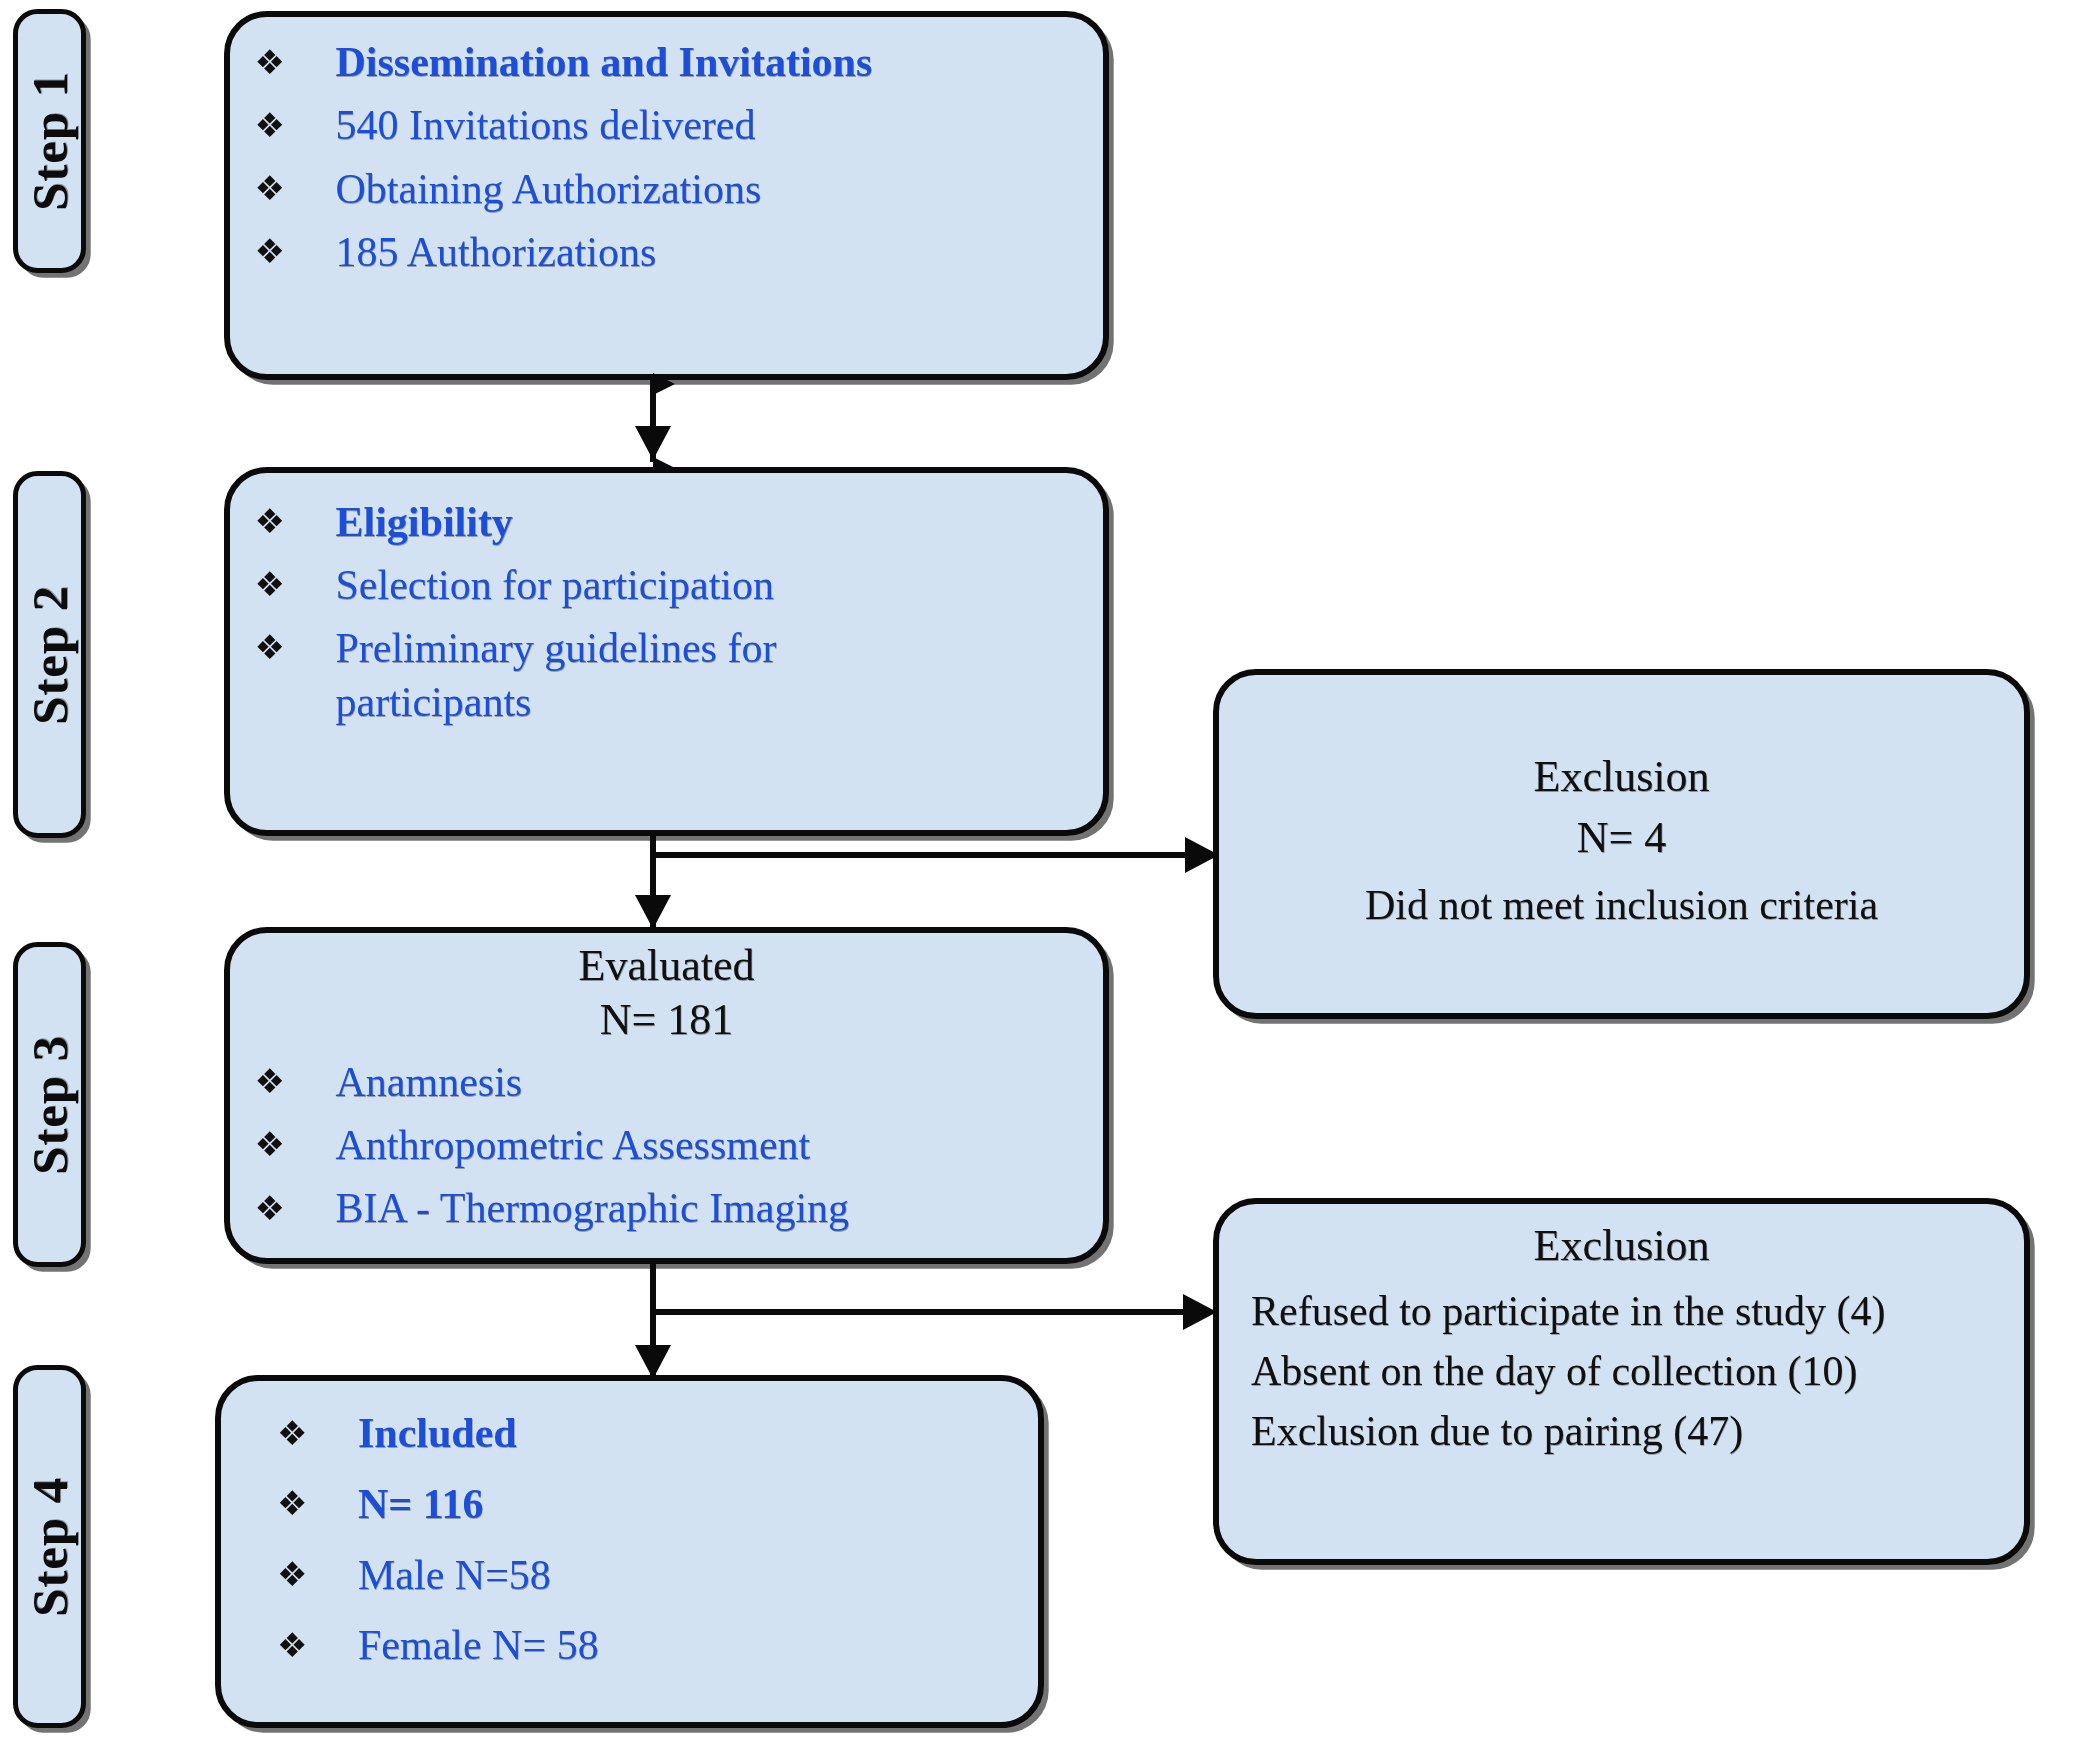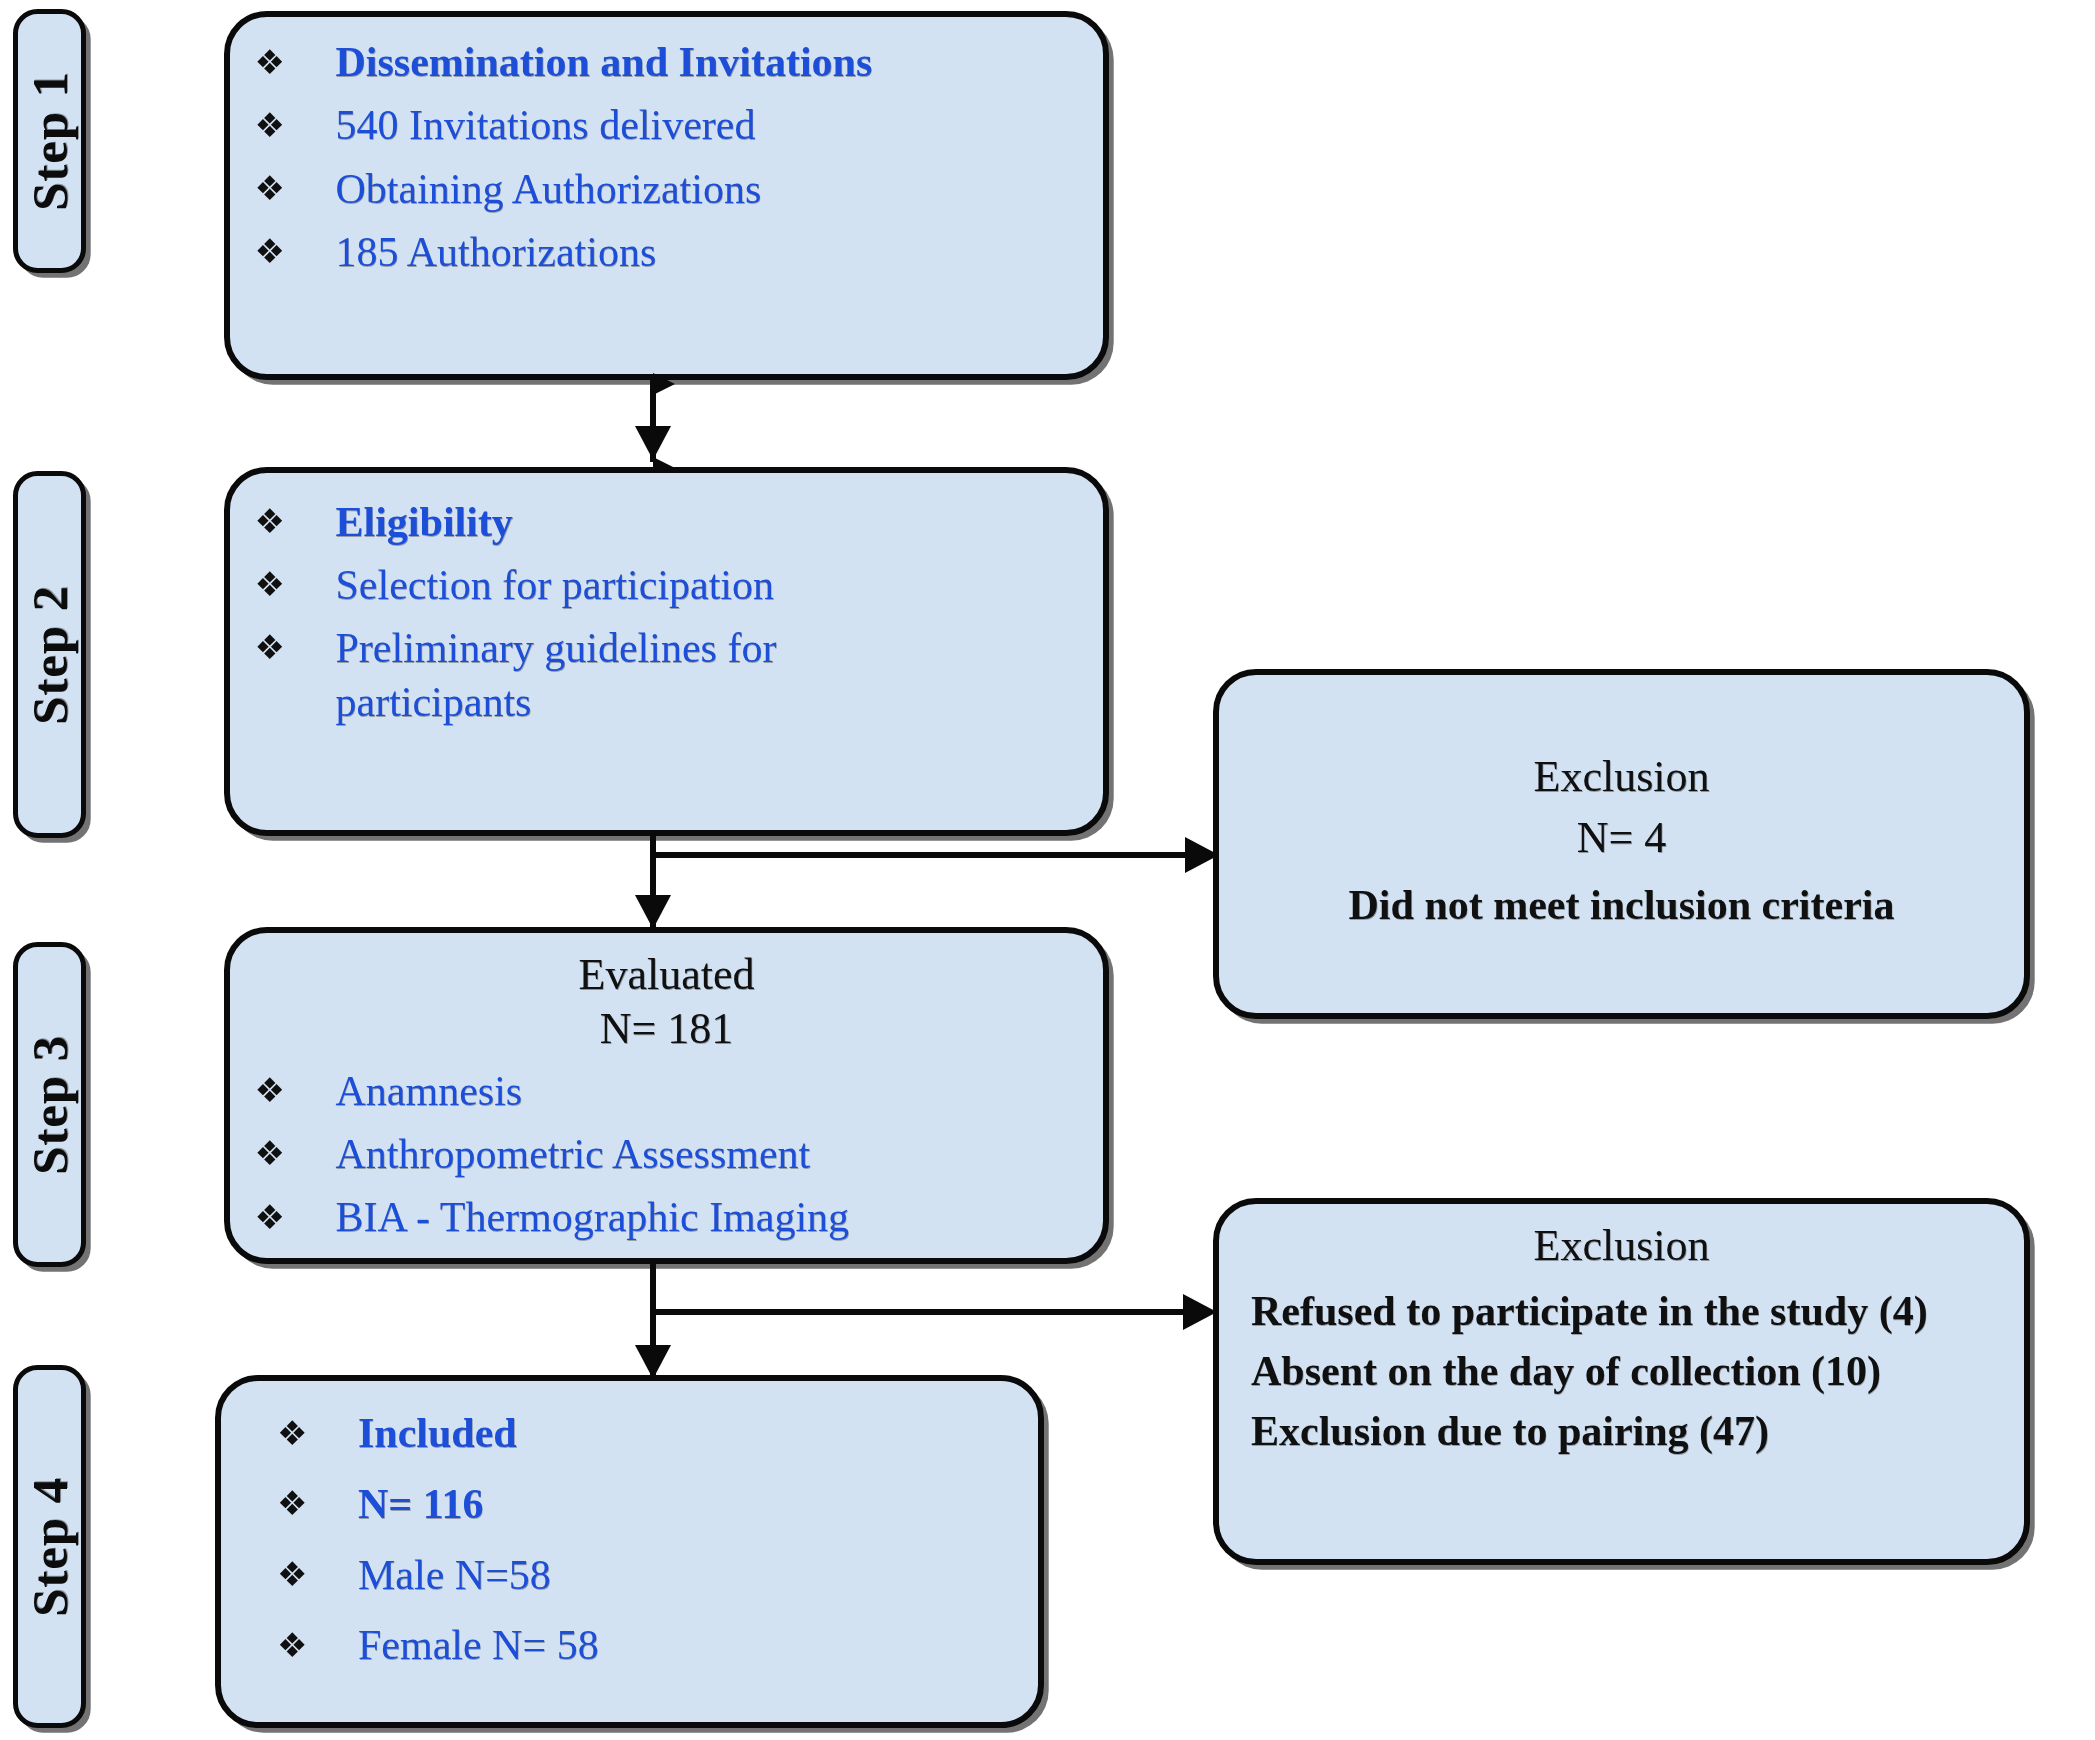--- a/index.html
+++ b/index.html
@@ -86,21 +86,20 @@
   .bullet-text.bold {
     font-weight: bold;
   }
 
   .plain-line {
     font-size: 42px;
     line-height: 1.30;
     color: #101010;
     text-shadow: 0.6px 0.6px 0 rgba(0,0,0,0.30);
     margin: 0 0 5.6px 0;
-    font-weight: bold;
   }
   .plain-line.center { text-align: center; }
 
   .heading-center {
     text-align: center;
     font-weight: normal;
     font-size: 44px;
     line-height: 1.22;
     color: #101010;
     text-shadow: 0.8px 0.8px 0 rgba(0,0,0,0.35);
@@ -217,21 +216,21 @@
 
   <div class="box" style="left:1213px; top:669px; width:817px; height:350px;">
     <div class="content centered">
       <div class="heading-center">Exclusion</div>
       <div class="heading-center" style="margin-top:7.5px;text-align:center;">N= 4</div>
       <div class="plain-line center" style="margin-top:13px;">Did not meet inclusion criteria</div>
     </div>
   </div>
 
   <div class="box" style="left:224px; top:927px; width:885px; height:337px;">
-    <div class="content" style="padding-top:15px;">
+    <div class="content" style="padding-top:6px;">
 
       <div class="heading-center">Evaluated</div>
       <div class="heading-center" style="margin-bottom:9.4px;">N= 181</div>
 
       <div class="bullet-row">
         <span class="bullet-glyph">❖</span>
         <span class="bullet-text">Anamnesis</span>
       </div>
 
       <div class="bullet-row">

